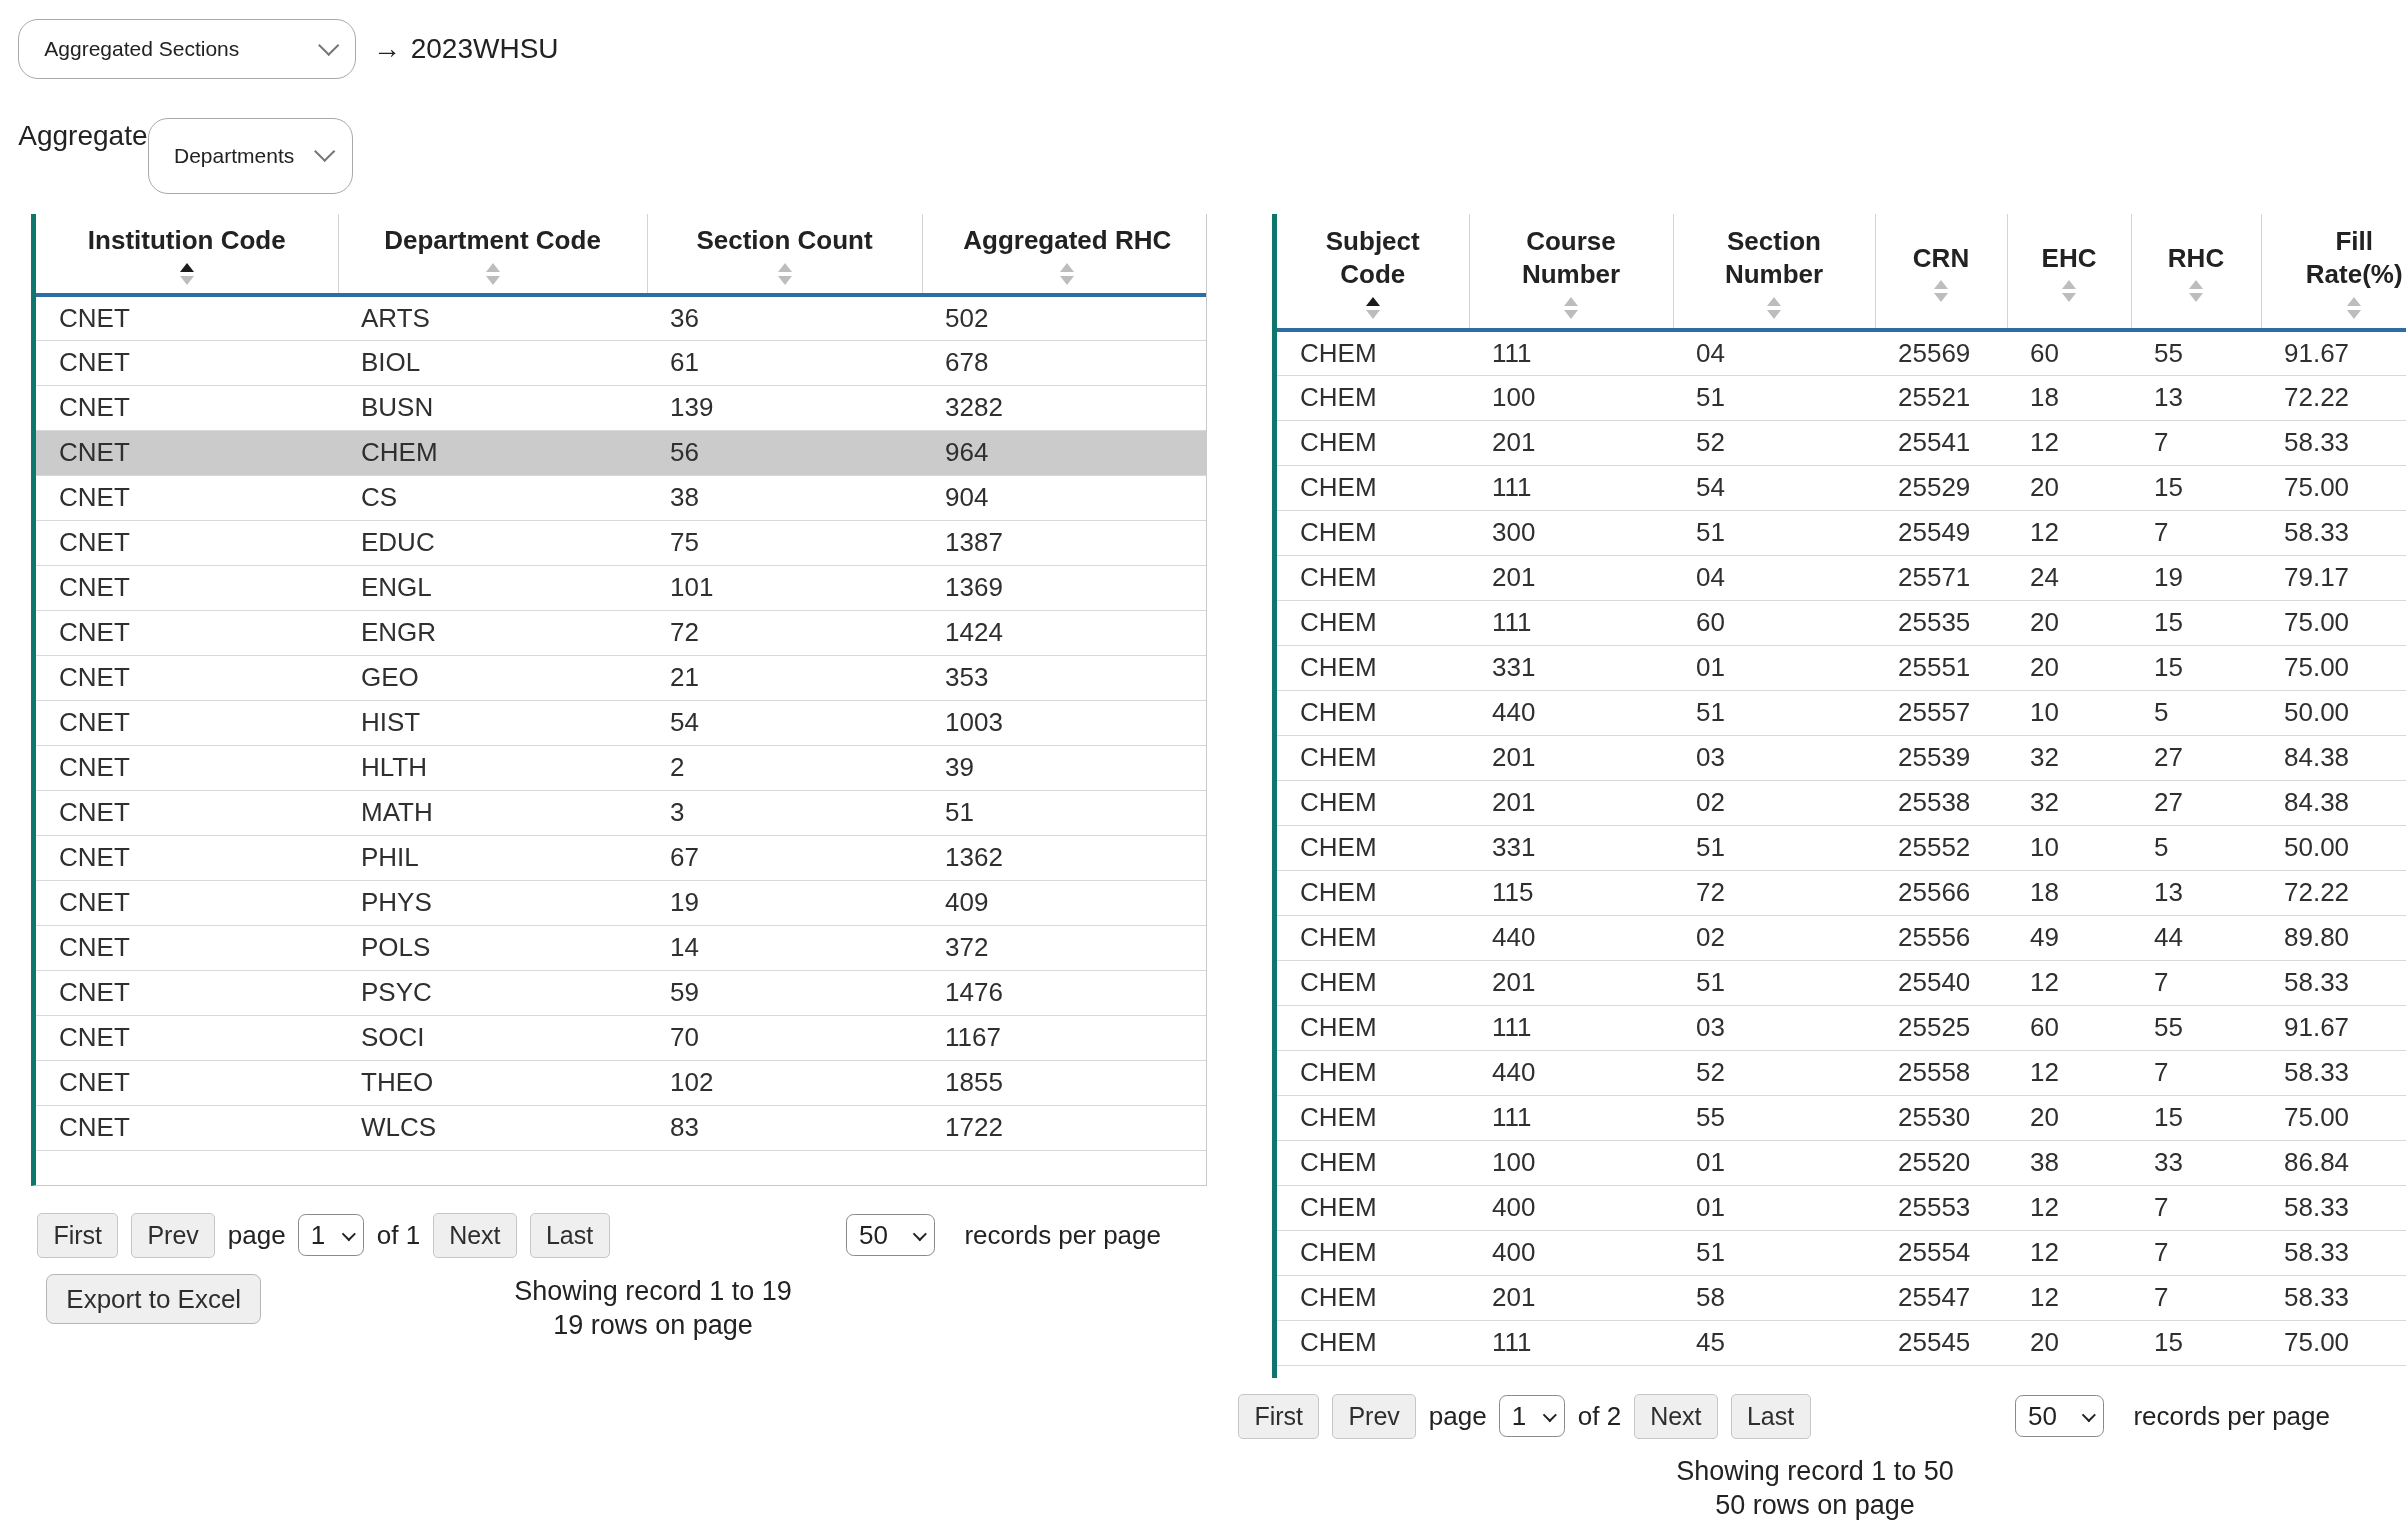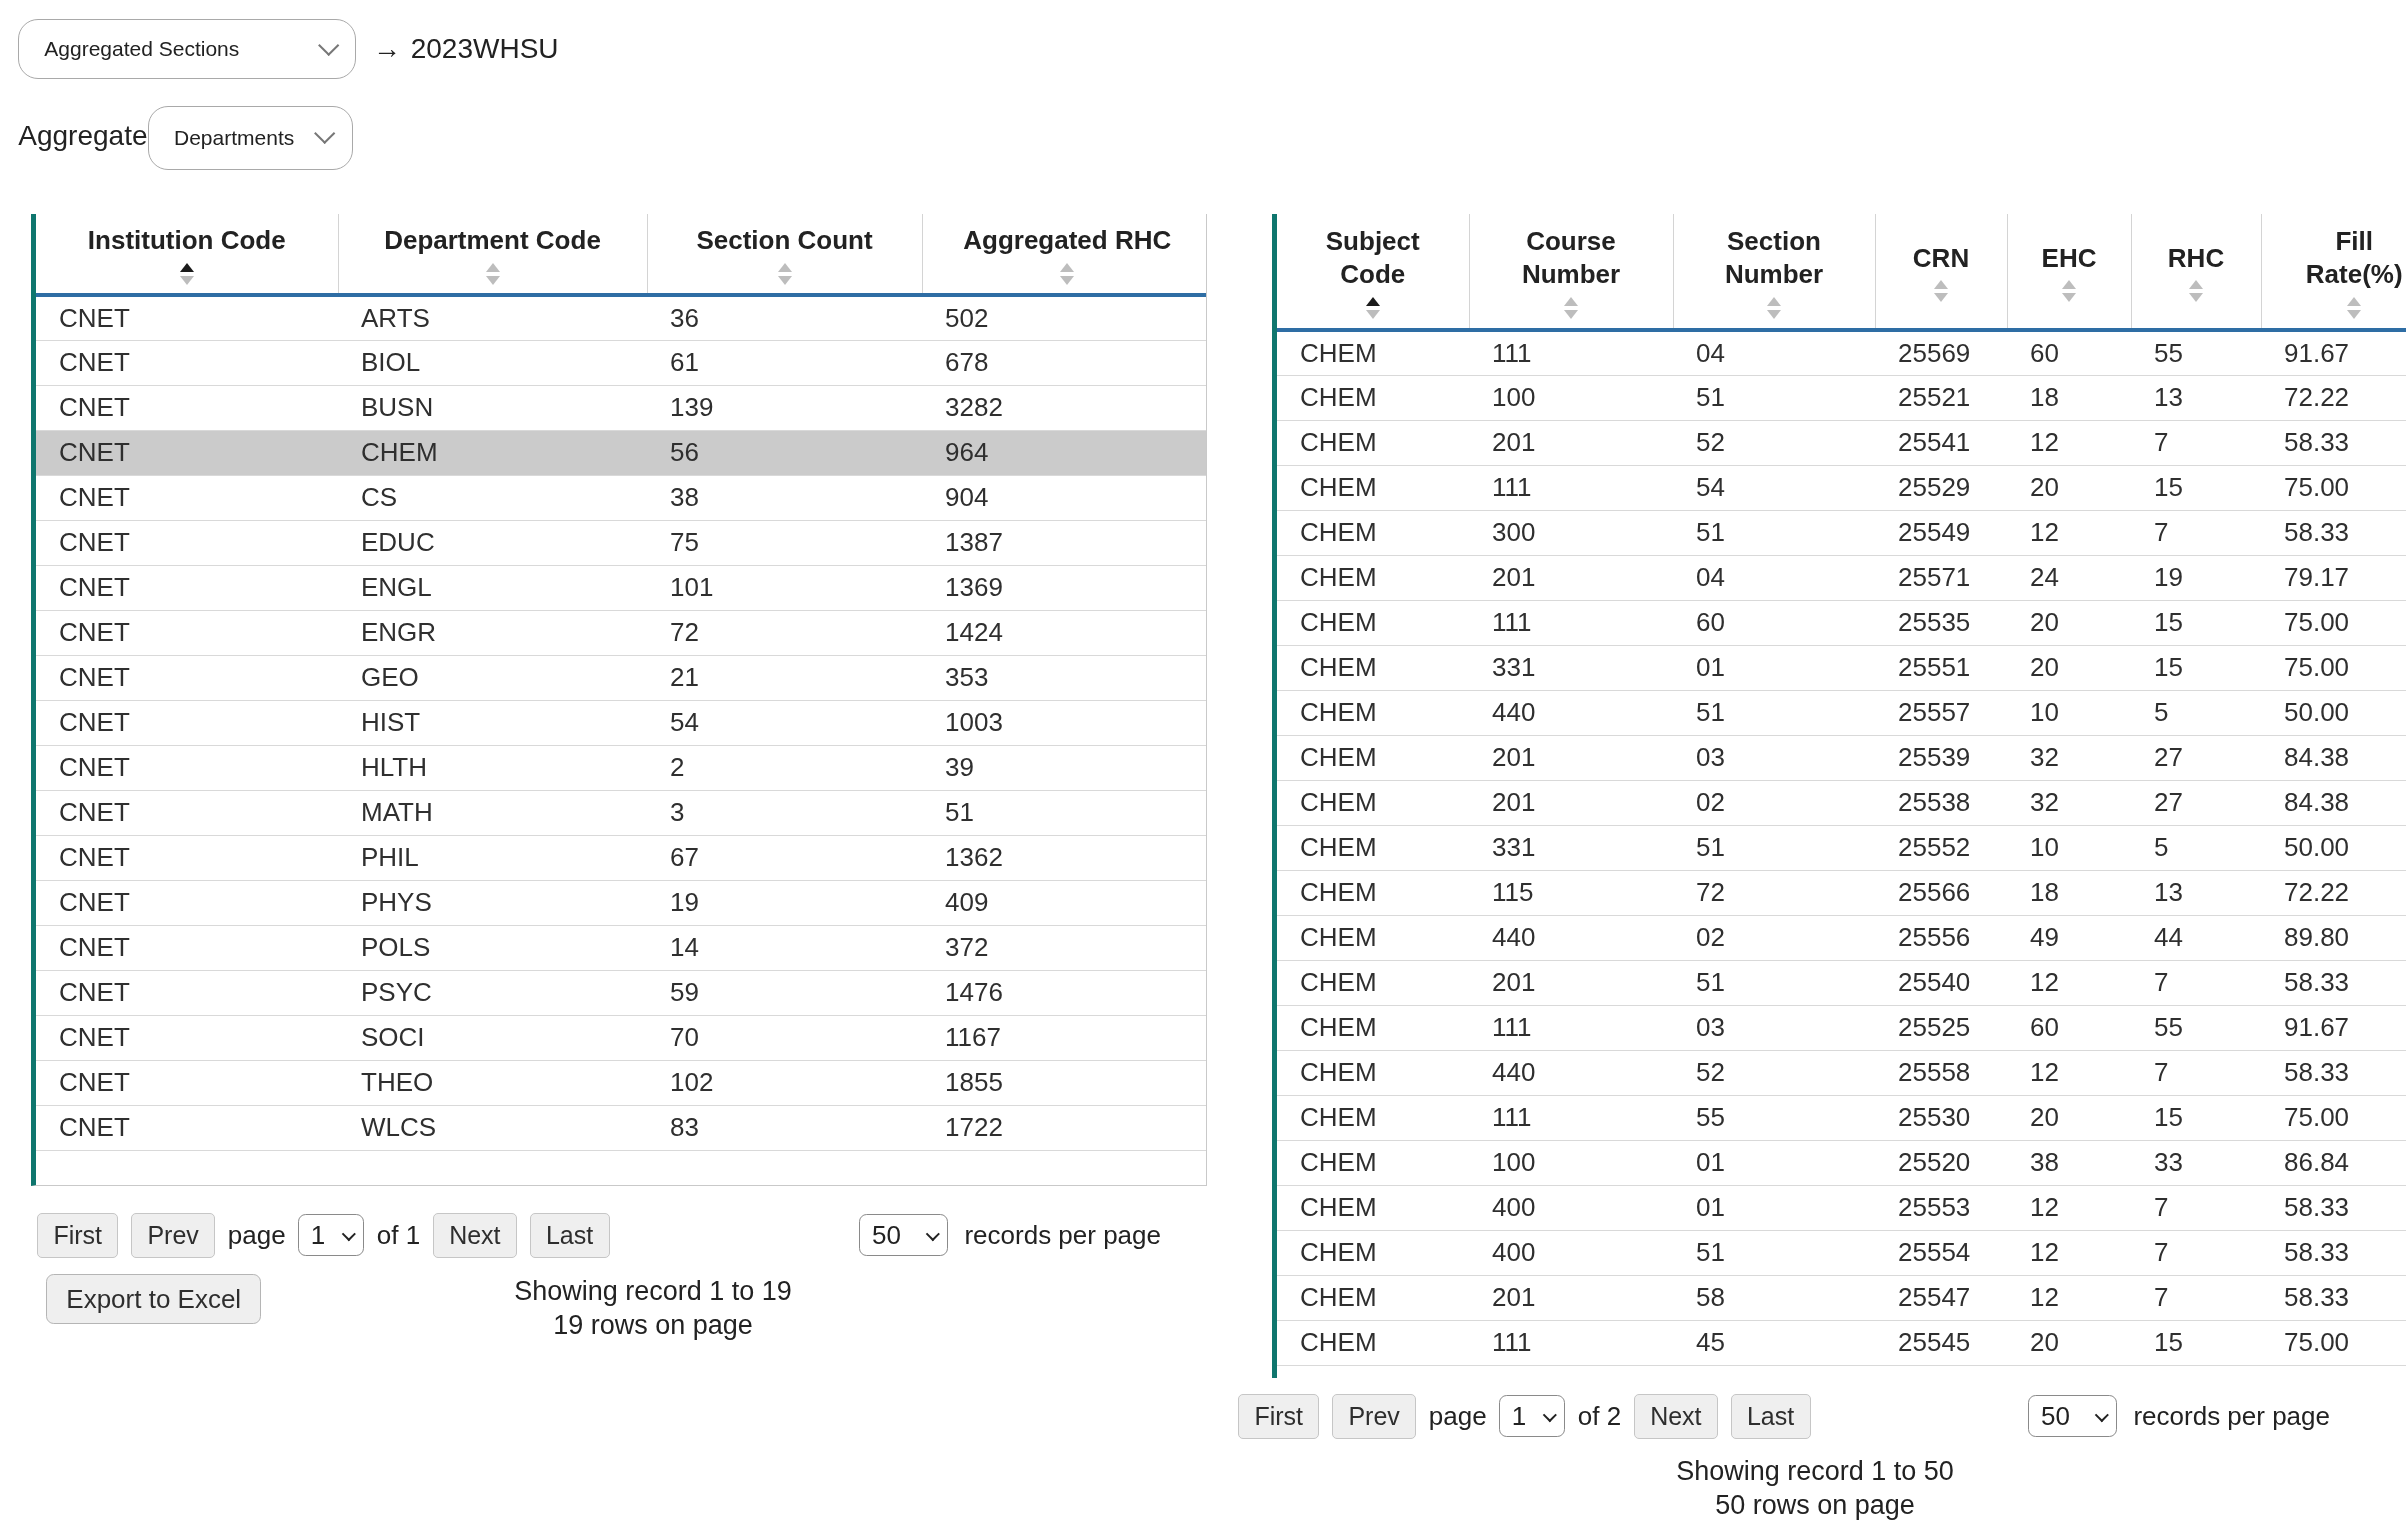--- a/index.html
+++ b/index.html
@@ -13,21 +13,21 @@
   .page { position:relative; width:2406px; height:1526px; background:#fff; }
 
   
   .select-box {
     position:absolute;
     display:flex; align-items:center; justify-content:space-between;
     background:#fff; border:1.9px solid #a9a9a9; border-radius:20px;
     font-size:21px; color:#222; padding:0 19.3px 0 25px; cursor:pointer;
   }
   .view-select { left:18.3px; top:19.3px; width:338px; height:60px; }
-  .agg-select  { left:148px; top:106px; min-width:174px; height:64px; gap:23px; }
+  .agg-select  { left:148px; top:118px; min-width:174px; height:76px; gap:23px; }
   .chev {
     display:inline-block; width:15.4px; height:15.4px;
     border-right:2.9px solid #777; border-bottom:2.9px solid #777;
     transform:rotate(45deg); margin-top:-7.7px; flex:0 0 auto;
   }
   .term-label {
     position:absolute; left:373px; top:19.3px; height:60px;
     display:flex; align-items:center; gap:9.7px; font-size:28px; color:#222;
   }
   .agg-label {
@@ -76,21 +76,21 @@
     padding:6.8px 15.4px; cursor:pointer;
   }
   .mini-select {
     display:inline-flex; align-items:center; justify-content:space-between;
     background:#fff; border:1.9px solid #8a8a8a; border-radius:7.7px;
     padding:3.9px 9.7px 3.9px 11.6px; min-height:42px; cursor:pointer; gap:9.7px;
   }
   .mini-select .chev { width:9.7px; height:9.7px; border-width:0 2.9px 2.9px 0; border-color:#222; margin-top:-3.9px; }
   .page-select { min-width:66px; }
   .records-select { min-width:89px; }
-  .right-group { margin-left:auto; display:flex; align-items:center; gap:16px; }
+  .right-group { margin-left:auto; display:flex; align-items:center; gap:29px; }
   .pager-left  .right-group { margin-right:44px; }
   .pager-right .right-group { margin-right:70px; }
 
   .export-btn {
     position:absolute; left:46px; top:1274px;
     font-family:inherit; font-size:26px; color:#2e2e2e;
     background:#efefef; border:1.9px solid #b5b5b5; border-radius:7.7px;
     padding:8.7px 19.3px; cursor:pointer;
   }
   .showing {

